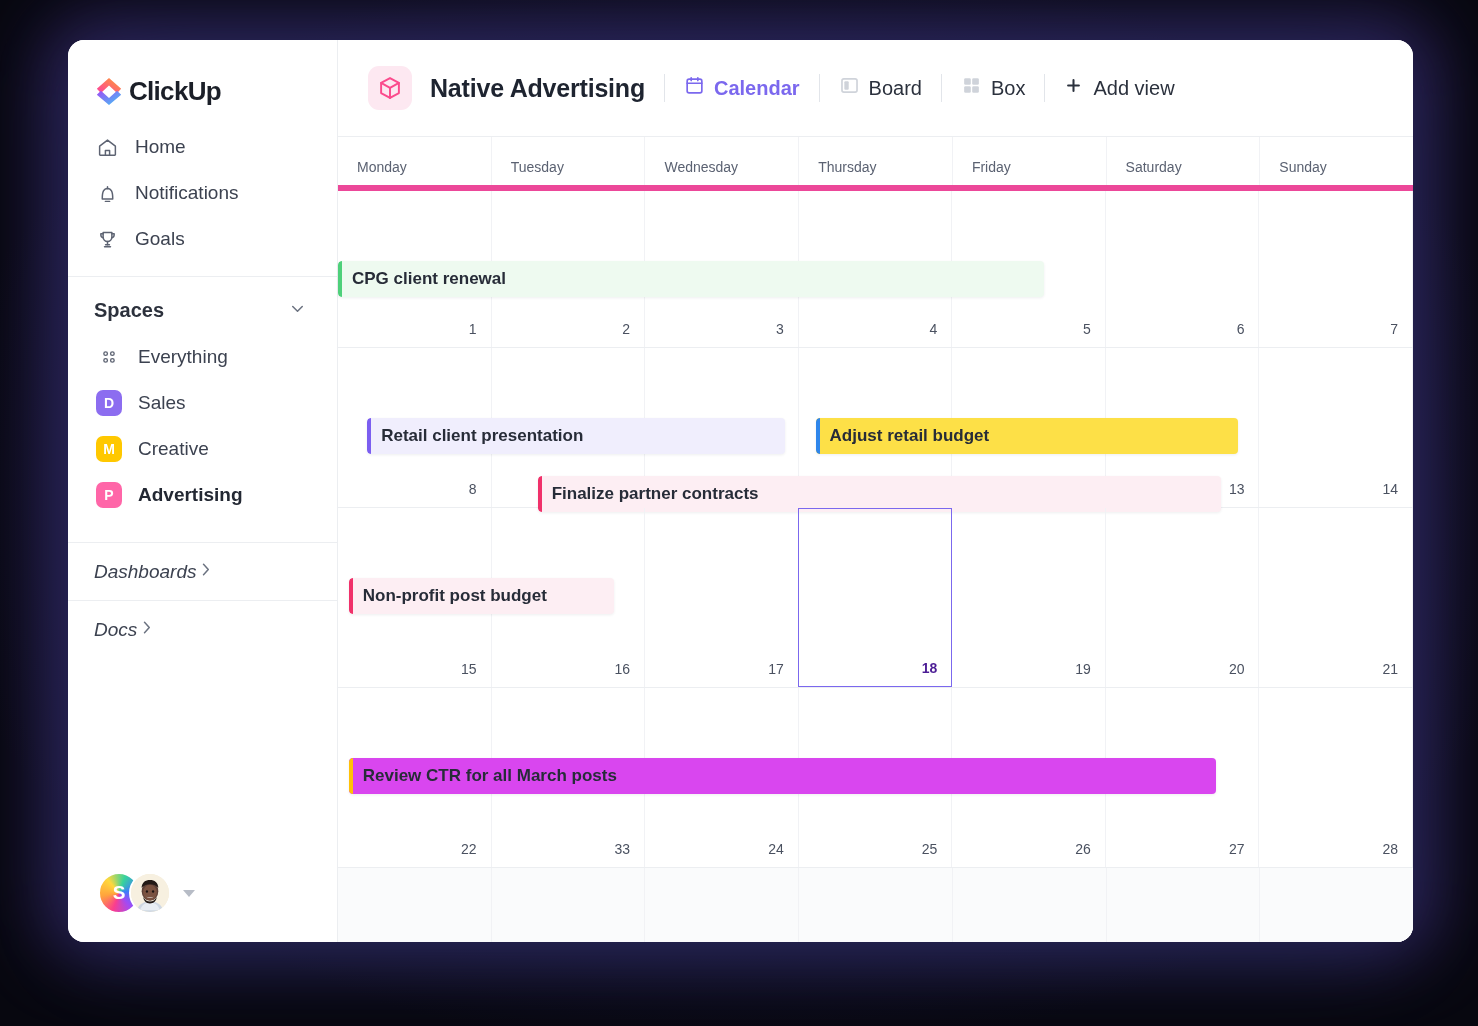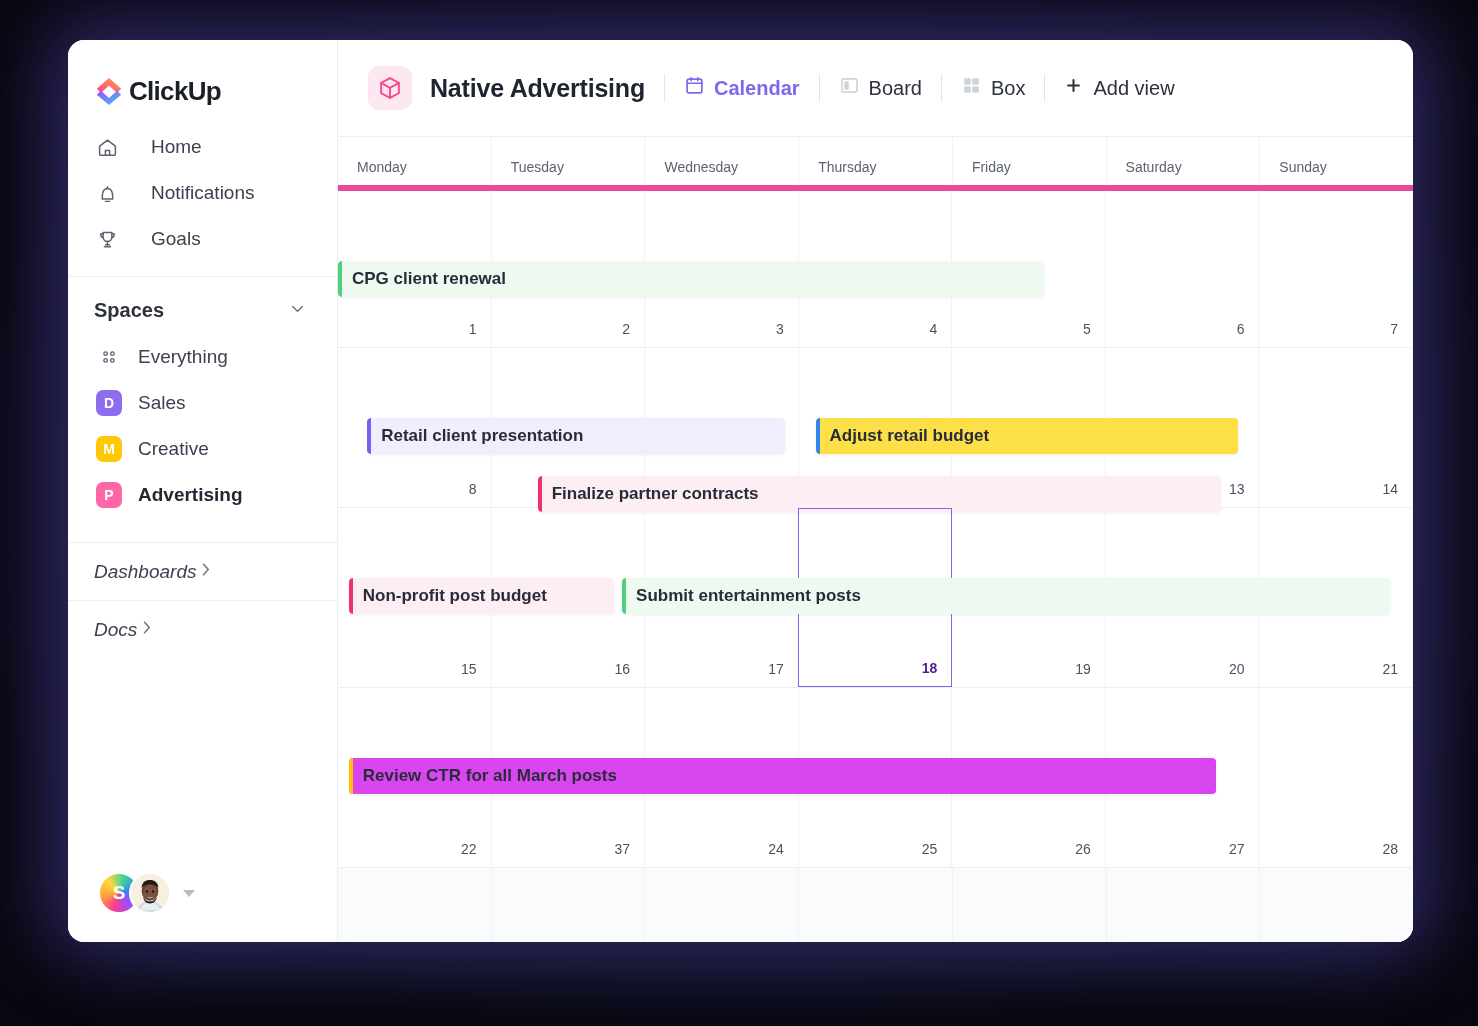--- a/index.html
+++ b/index.html
@@ -72,21 +72,21 @@
     font-size: 26px;
     font-weight: bold;
     color: #1b1f28;
     letter-spacing: -0.7px;
   }
 
   .nav-list { padding: 12px 0 0 0; }
   .nav-item {
     display: flex;
     align-items: center;
-    gap: 33px;
+    gap: 17px;
     height: 46px;
     padding-left: 28px;
     cursor: pointer;
   }
   .nav-item .nico { width: 22px; height: 22px; display: flex; align-items: center; justify-content: center; }
   .nav-item .nlabel {
     font-size: 19px;
     color: #3c4250;
   }
 
@@ -556,30 +556,27 @@
               </div>
               <div class="daycell">
                 <span class="daynum">20</span>
               </div>
               <div class="daycell">
                 <span class="daynum">21</span>
               </div>
               <div class="event" style="--accent: #f0316a; background: rgb(253, 238, 243); left: 1%; width: 24.7143%; top: 70px;">
                 <span>Non-profit post budget</span>
               </div>
-              <div class="event" style="--accent: #4ed07a; background: rgb(238, 250, 240); left: 26.4286%; width: 71.4286%; top: 70px;">
-                <span>Submit entertainment posts</span>
-              </div>
             </div>
             <div class="week w4">
               <div class="daycell">
                 <span class="daynum">22</span>
               </div>
               <div class="daycell">
-                <span class="daynum">37</span>
+                <span class="daynum">33</span>
               </div>
               <div class="daycell">
                 <span class="daynum">24</span>
               </div>
               <div class="daycell">
                 <span class="daynum">25</span>
               </div>
               <div class="daycell">
                 <span class="daynum">26</span>
               </div>

